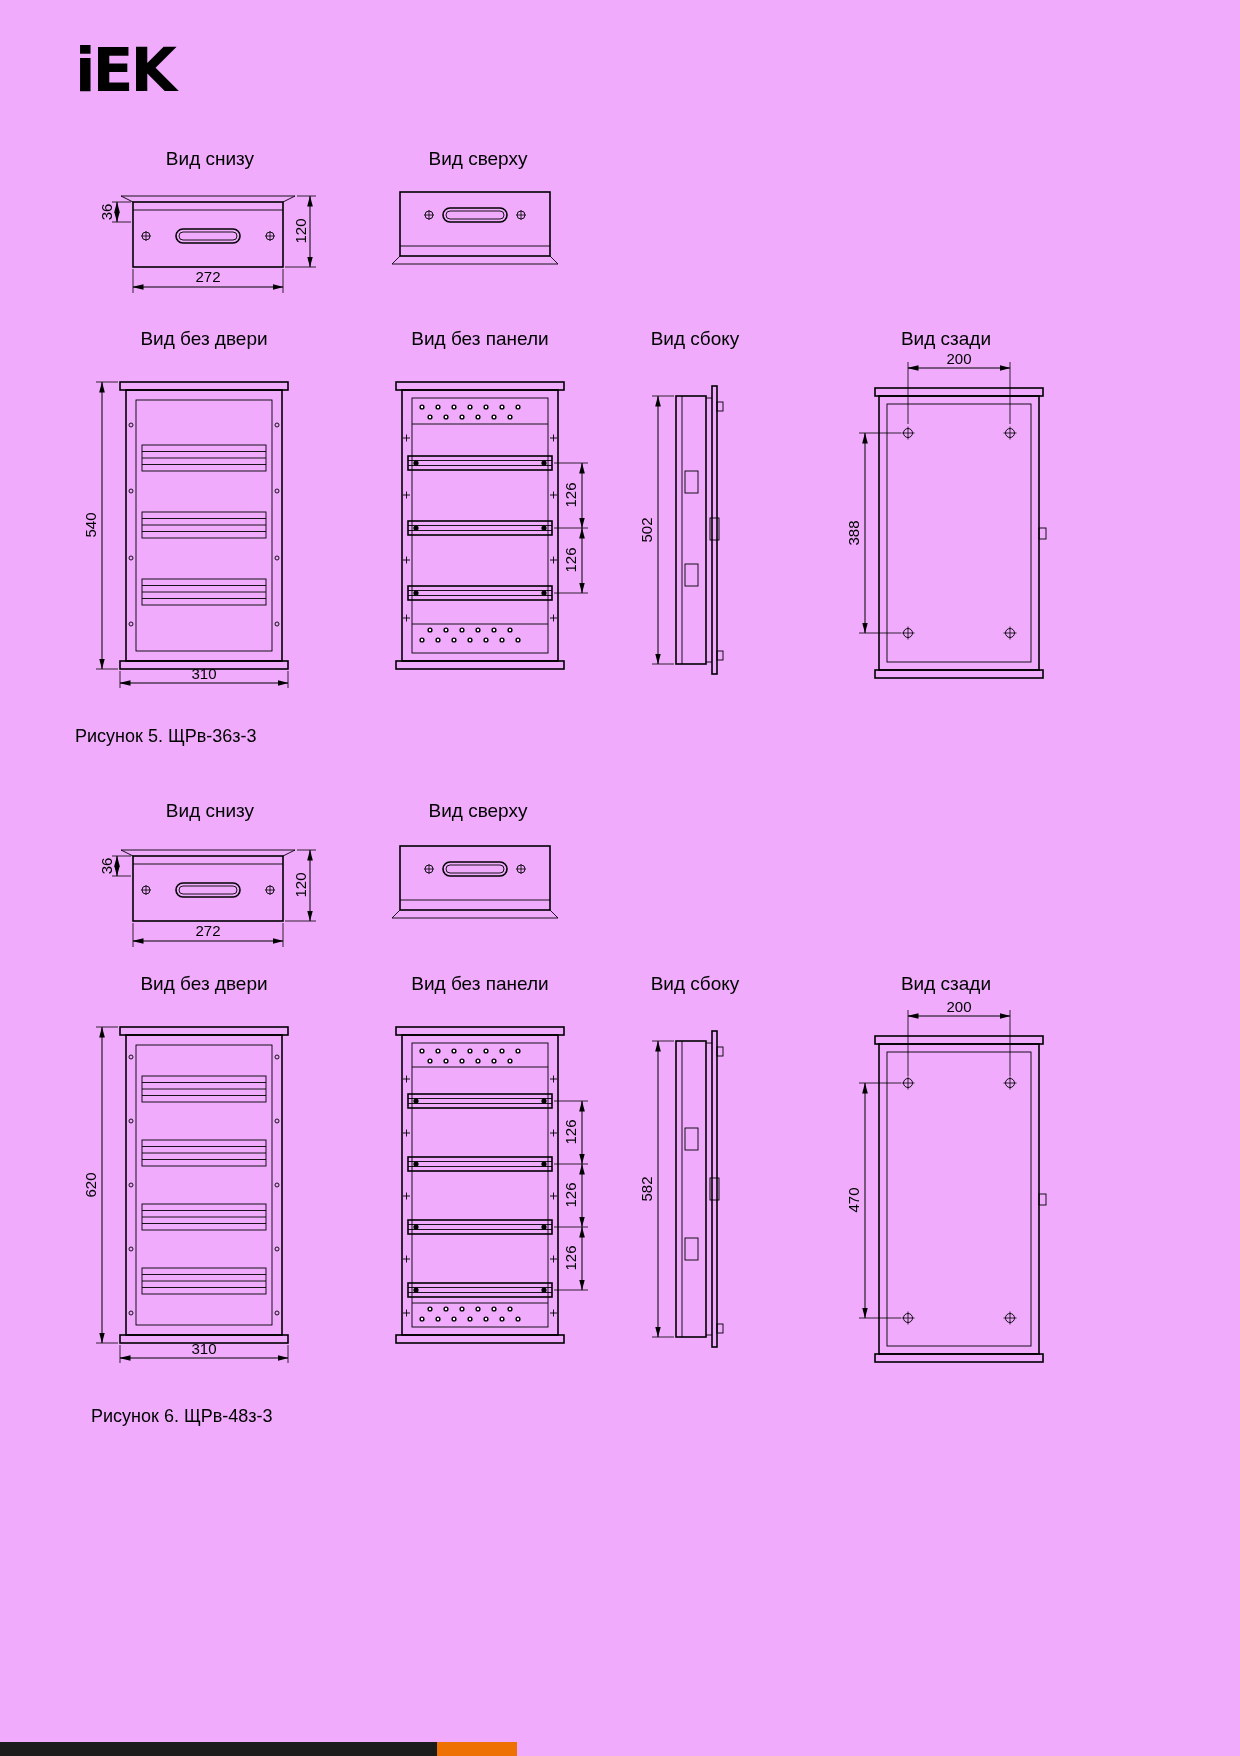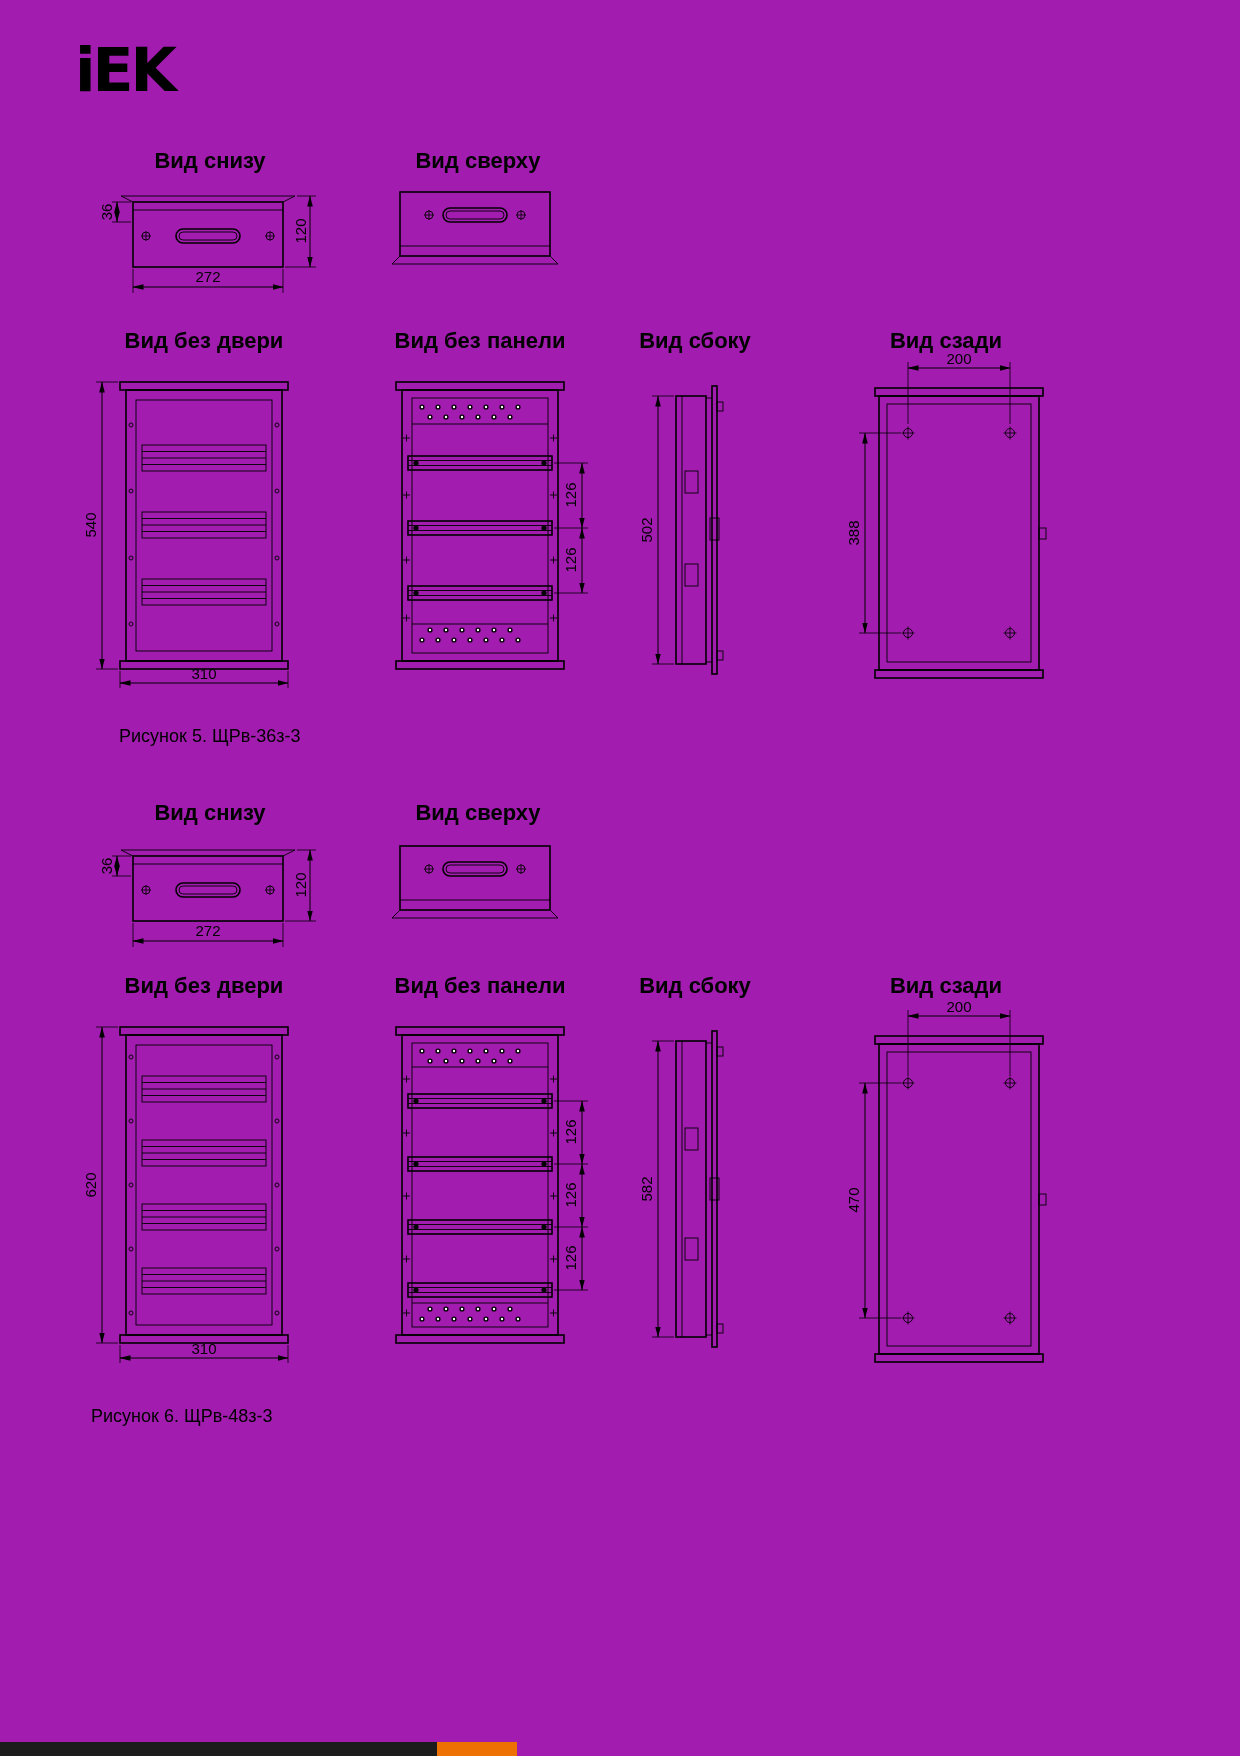--- a/index.html
+++ b/index.html
@@ -1,21 +1,21 @@
 <!DOCTYPE html>
 <html><head>
 <meta charset="utf-8">
 <style>
   html,body{margin:0;padding:0;background:#fff;}
-  .page{position:relative;width:1240px;height:1756px;background:#a21caf;overflow:hidden;
+  .page{position:relative;width:1240px;height:1756px;background:#f0abfc;overflow:hidden;
         font-family:"Liberation Sans",sans-serif;color:#000;}
   .abs{position:absolute;}
   .logo{position:absolute;font-family:"DejaVu Sans",sans-serif;font-weight:900;
         font-size:60px;letter-spacing:-3px;line-height:1;}
-  .vlabel{position:absolute;width:200px;text-align:center;font-size:22px;font-weight:bold;}
+  .vlabel{position:absolute;width:200px;text-align:center;font-size:19px;}
   .caption{position:absolute;font-size:18px;}
   svg text{font-family:"Liberation Sans",sans-serif;font-size:15px;fill:#000;}
   .o{fill:none;stroke:#000;stroke-width:1.6;}
   .t{fill:none;stroke:#000;stroke-width:0.9;}
   .d{stroke:#000;stroke-width:1;fill:none;}
   .e{stroke:#000;stroke-width:0.8;fill:none;}
   .f{fill:#000;stroke:none;}
   .h1{stroke:#000;stroke-width:5.2;stroke-linecap:round;stroke-dasharray:0 16;fill:none;}
   .h2{stroke:#fff;stroke-width:2.4;stroke-linecap:round;stroke-dasharray:0 16;fill:none;}
   .footer-dark{position:absolute;background:#1c1c1c;}
@@ -201,21 +201,21 @@
           <path class="e" d="M170.5,281h13 M177,274.5v13"></path>
       </g>
       <rect class="t" x="206" y="176" width="7" height="11"></rect>
       <g>
         <path class="e" d="M68,81H26 M68,281H26"></path>
         <line class="d" x1="32" y1="81" x2="32" y2="281" marker-start="url(#arr)" marker-end="url(#arr)"></line>
         <text transform="rotate(-90 26 181)" x="26" y="181" text-anchor="middle">388</text>
       </g>
     </svg>
 
-    <div class="caption" style="left:75px;top:726px;margin-left:44px;">Рисунок 5. ЩРв-36з-3</div>
+    <div class="caption" style="left:75px;top:726px;">Рисунок 5. ЩРв-36з-3</div>
   </section>
 
   <section>
 
     <div class="vlabel" style="left:110px;top:800px;">Вид снизу</div>
     <div class="vlabel" style="left:378px;top:800px;">Вид сверху</div>
 
     <svg class="abs" style="left:88px;top:830px;" width="235" height="135" viewBox="0 0 235 135">
       <path class="t" d="M33,20 L207,20 M33,20 L45,26 M207,20 L195,26"></path>
       <rect class="o" x="45" y="26" width="150" height="65"></rect>

